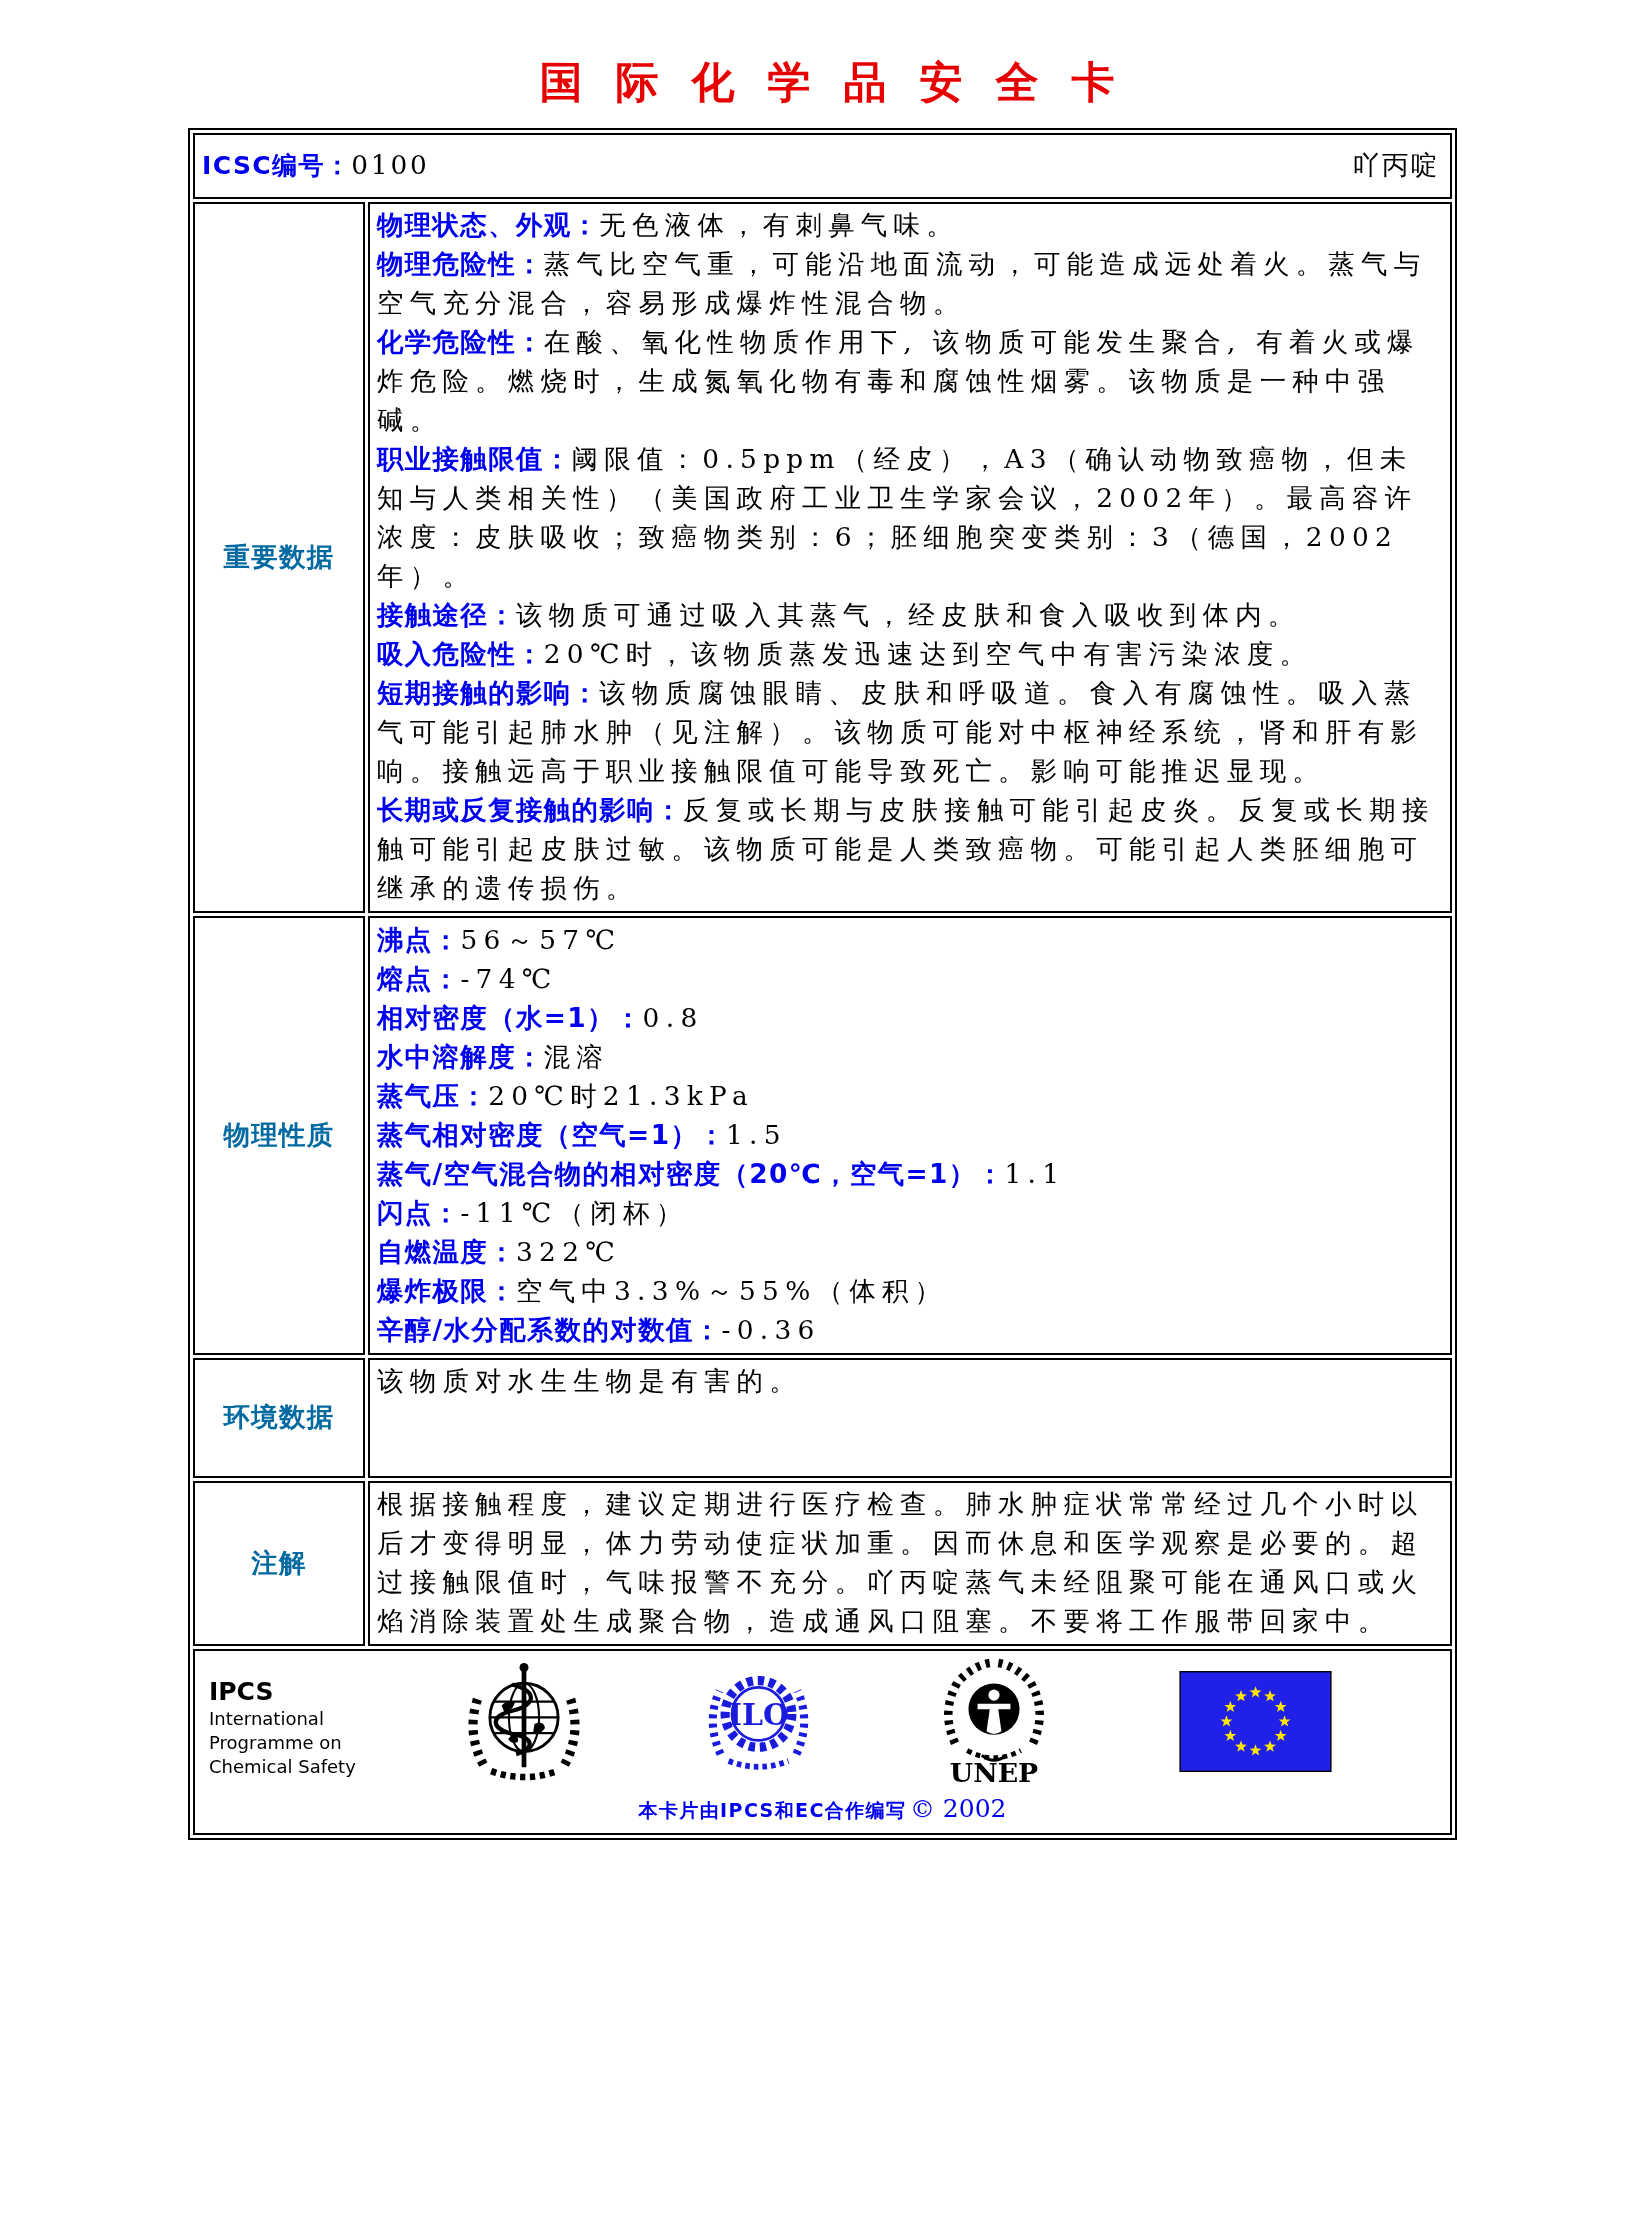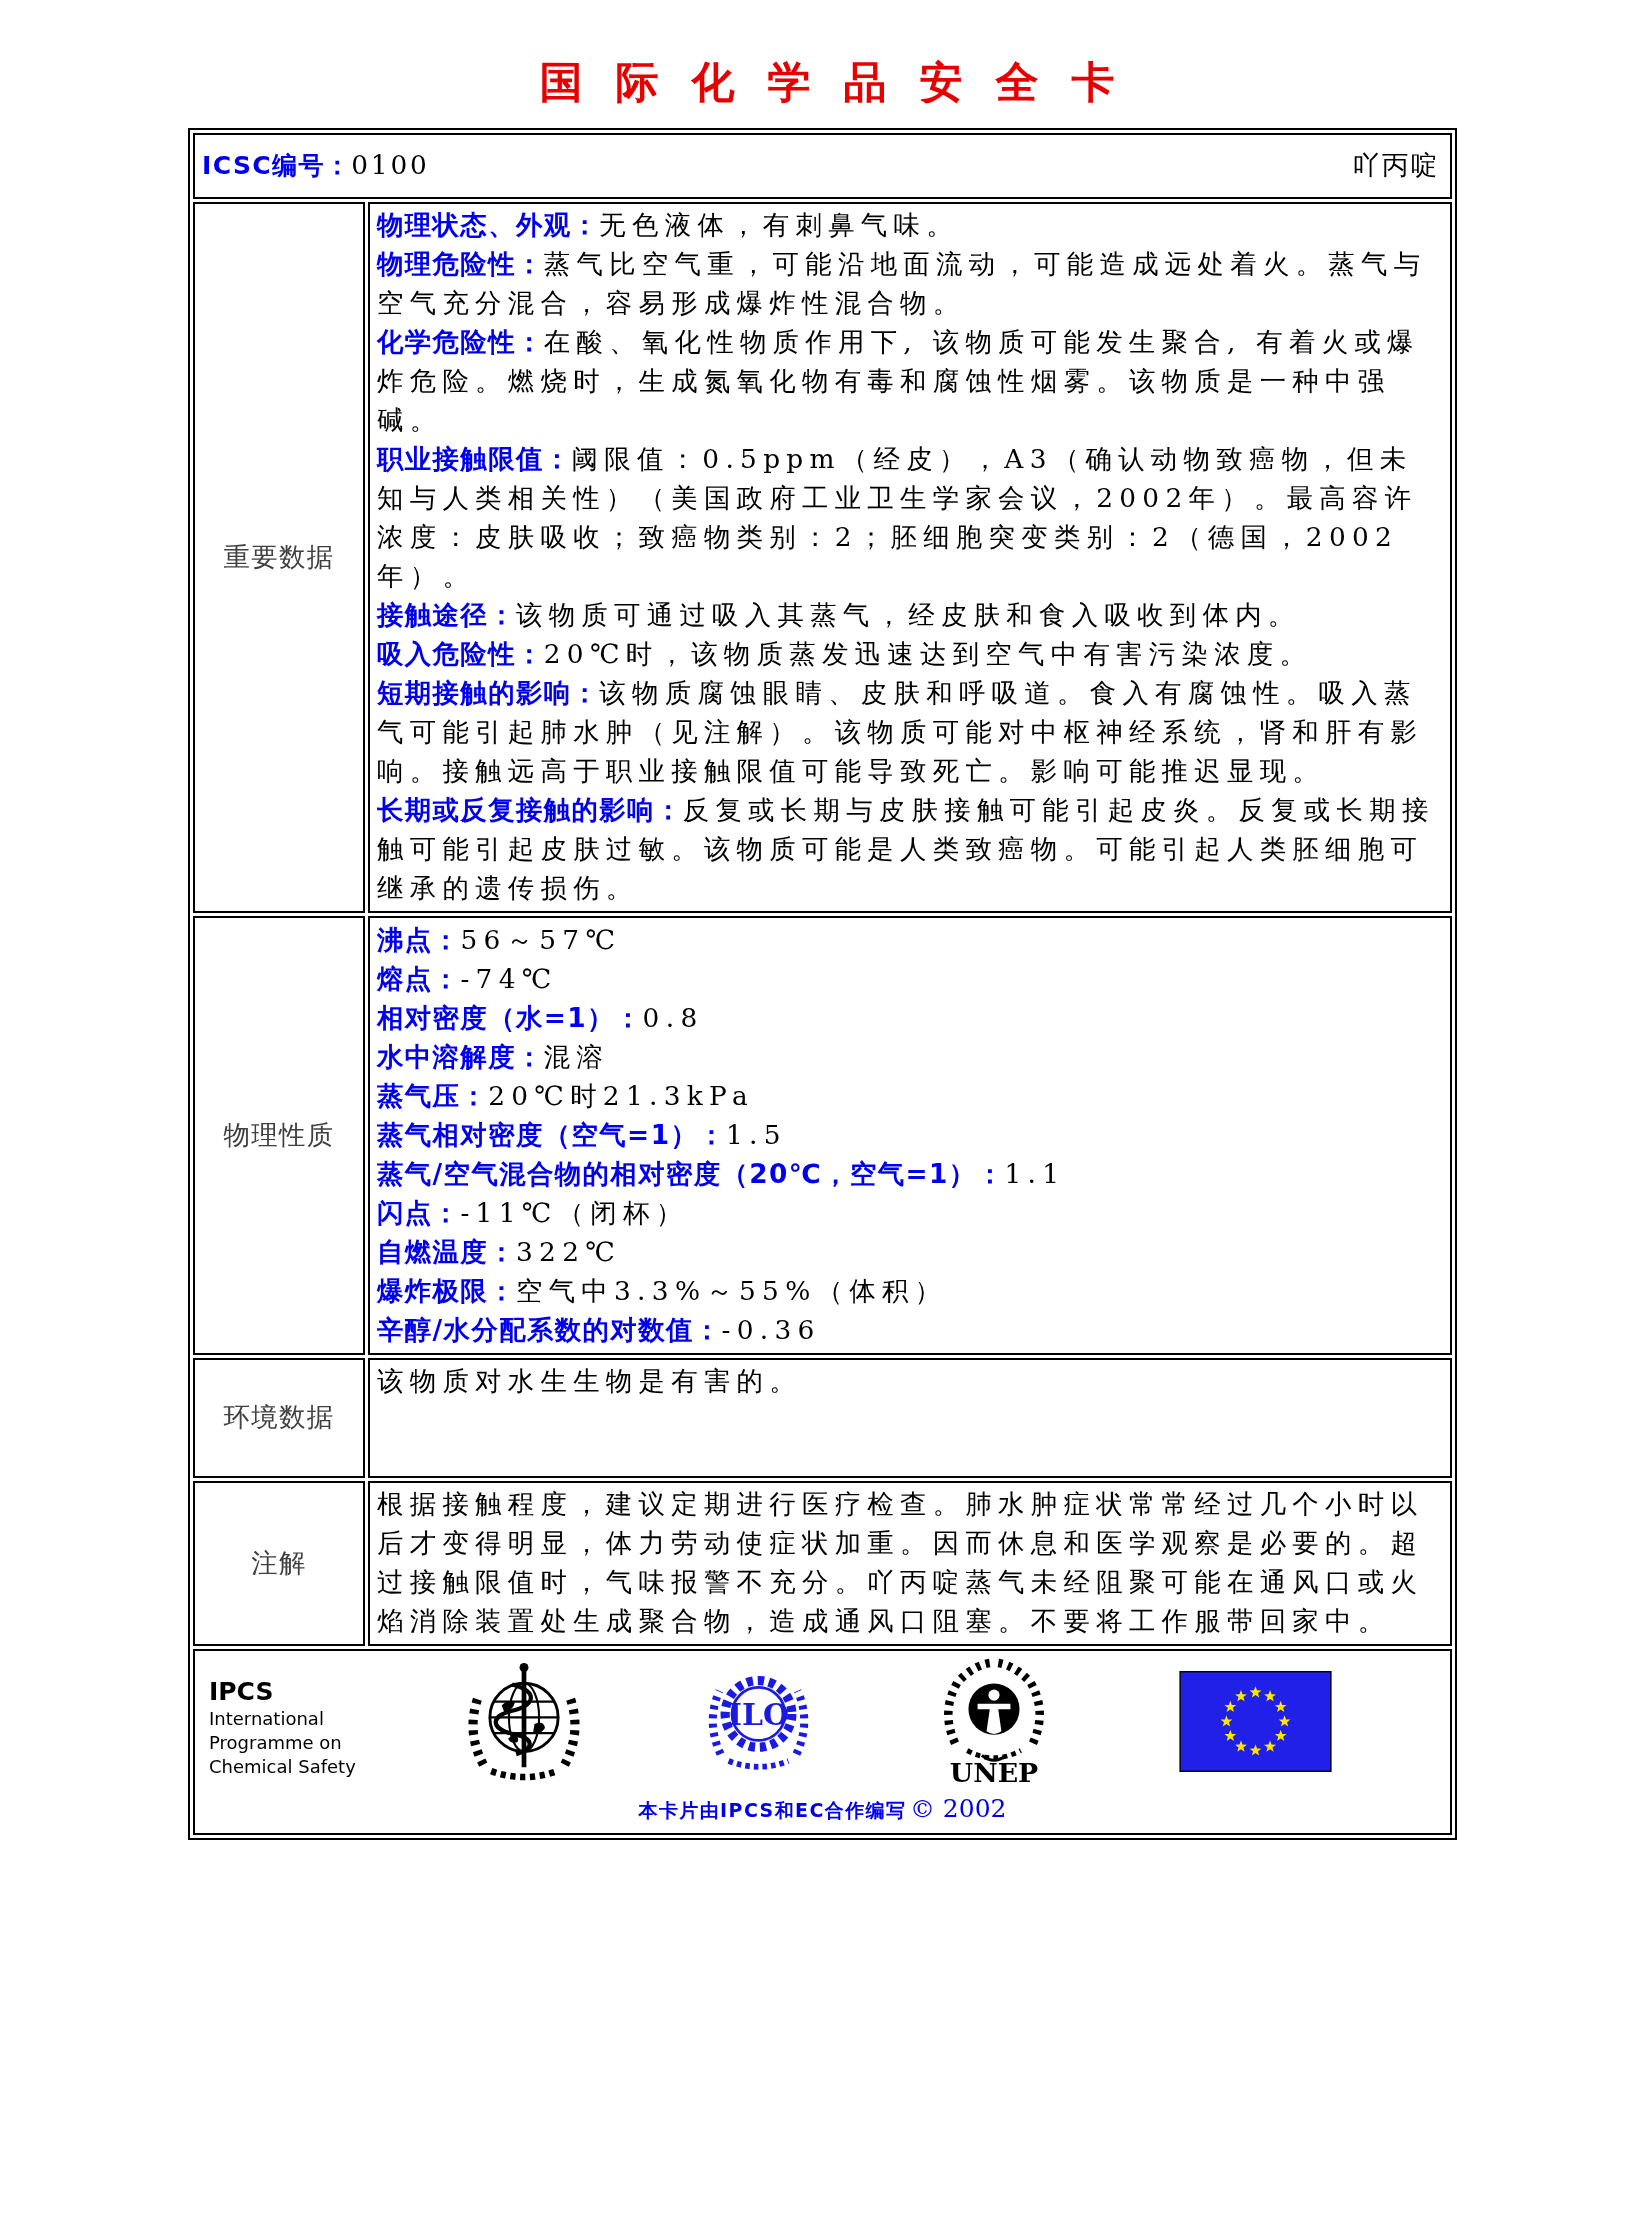--- a/index.html
+++ b/index.html
@@ -33,21 +33,21 @@
   .blue-label{
     color:#0000ee;font-weight:bold;letter-spacing:1.4px;
     font-family:"DejaVu Sans","Liberation Sans",sans-serif;
     font-size:25px;
   }
   .serif-val{font-size:26.4px;letter-spacing:2.8px;}
 
   
   td.row-label{
     vertical-align:middle;text-align:center;
-    color:#404040;font-weight:normal;
+    color:#0369a1;font-weight:bold;
     font-family:"DejaVu Sans","Liberation Sans",sans-serif;
     font-size:26.4px;letter-spacing:1.4px;
     padding:8px;
   }
 
   
   td.content{padding:1.4px 8.3px 4.2px 7px;}
   .para{margin:0;font-size:26.4px;line-height:39px;letter-spacing:6.3px;}
   .blbl{
     color:#0000ee;font-weight:bold;
@@ -109,21 +109,21 @@
         </div>
       </td>
     </tr>
 
     <tr>
       <td class="cell row-label">重要数据</td>
       <td class="cell content important-content">
         <p class="para"><span class="blbl">物理状态、外观：</span><span>无色液体，有刺鼻气味。</span></p>
         <p class="para"><span class="blbl">物理危险性：</span><span>蒸气比空气重，可能沿地面流动，可能造成远处着火。蒸气与空气充分混合，容易形成爆炸性混合物。</span></p>
         <p class="para"><span class="blbl">化学危险性：</span><span>在酸、氧化性物质作用下, 该物质可能发生聚合, 有着火或爆炸危险。燃烧时，生成氮氧化物有毒和腐蚀性烟雾。该物质是一种中强碱。</span></p>
-        <p class="para"><span class="blbl">职业接触限值：</span><span>阈限值：0.5ppm（经皮），A3（确认动物致癌物，但未知与人类相关性）（美国政府工业卫生学家会议，2002年）。最高容许浓度：皮肤吸收；致癌物类别：2；胚细胞突变类别：2（德国，2002年）。</span></p>
+        <p class="para"><span class="blbl">职业接触限值：</span><span>阈限值：0.5ppm（经皮），A3（确认动物致癌物，但未知与人类相关性）（美国政府工业卫生学家会议，2002年）。最高容许浓度：皮肤吸收；致癌物类别：6；胚细胞突变类别：3（德国，2002年）。</span></p>
         <p class="para"><span class="blbl">接触途径：</span><span>该物质可通过吸入其蒸气，经皮肤和食入吸收到体内。</span></p>
         <p class="para"><span class="blbl">吸入危险性：</span><span>20℃时，该物质蒸发迅速达到空气中有害污染浓度。</span></p>
         <p class="para"><span class="blbl">短期接触的影响：</span><span>该物质腐蚀眼睛、皮肤和呼吸道。食入有腐蚀性。吸入蒸气可能引起肺水肿（见注解）。该物质可能对中枢神经系统，肾和肝有影响。接触远高于职业接触限值可能导致死亡。影响可能推迟显现。</span></p>
         <p class="para"><span class="blbl">长期或反复接触的影响：</span><span>反复或长期与皮肤接触可能引起皮炎。反复或长期接触可能引起皮肤过敏。该物质可能是人类致癌物。可能引起人类胚细胞可继承的遗传损伤。</span></p>
       </td>
     </tr>
 
     <tr>
       <td class="cell row-label">物理性质</td>
       <td class="cell content physical-content">

